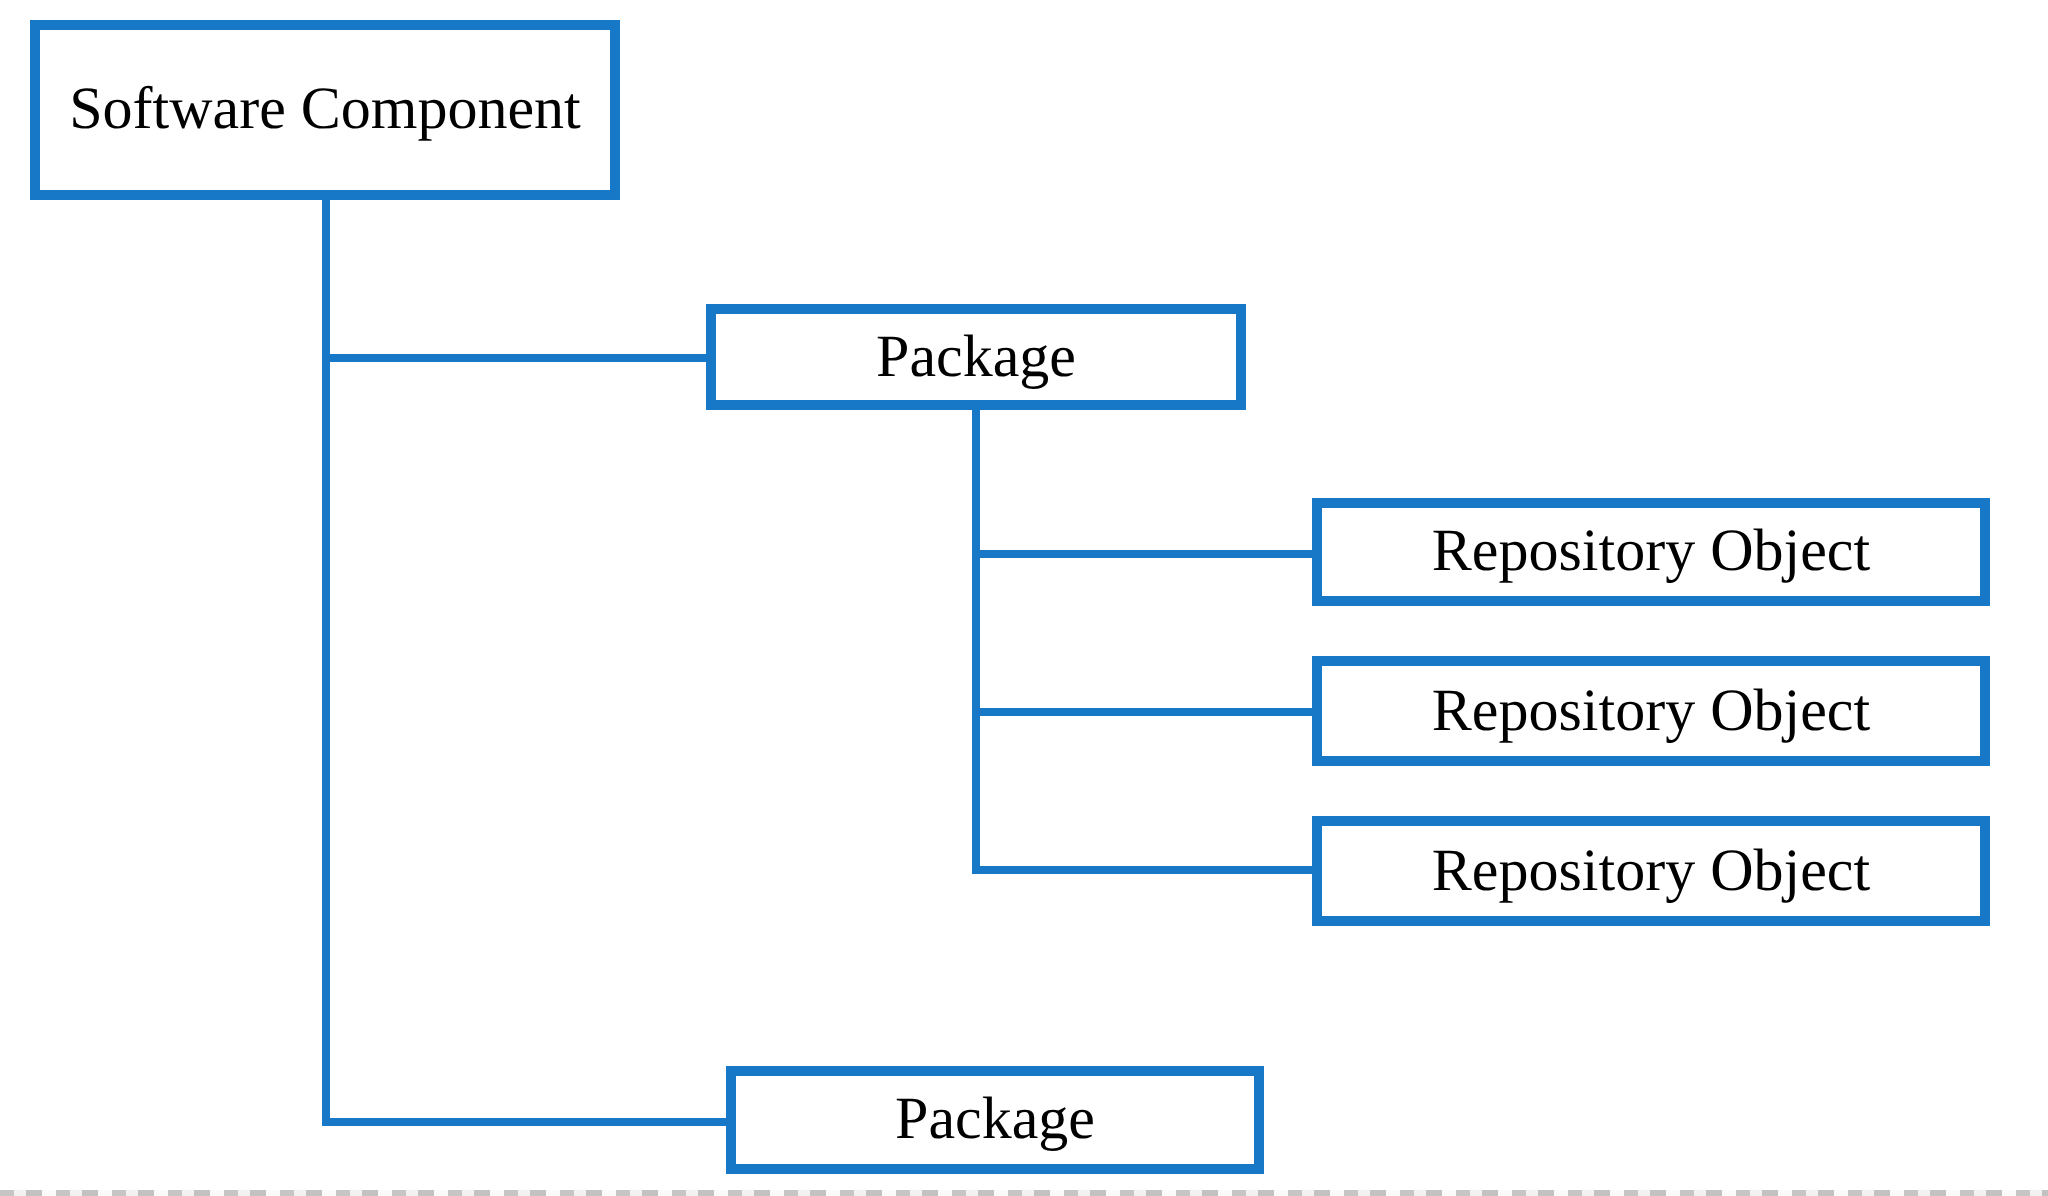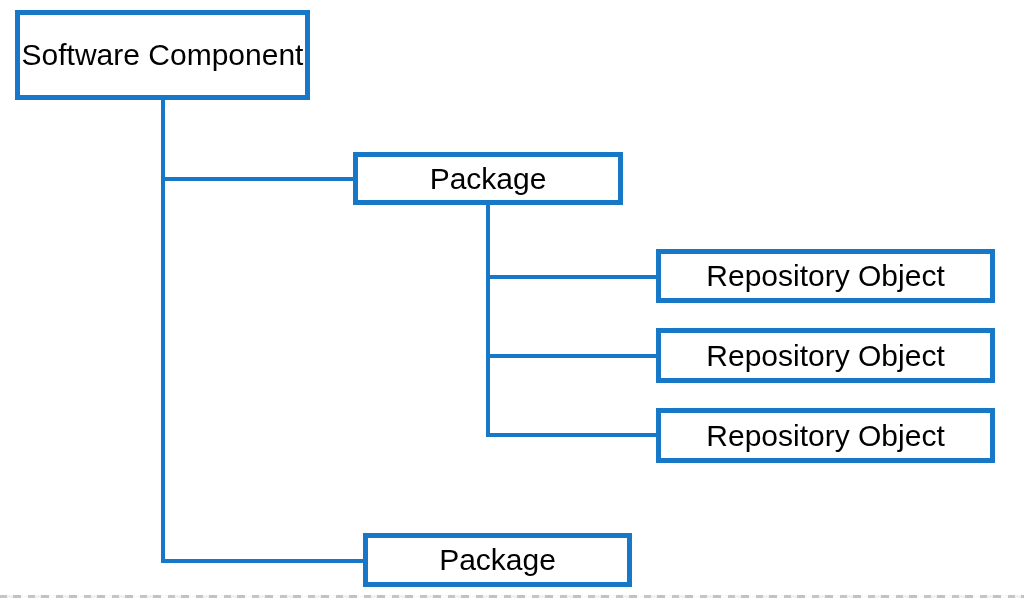--- a/index.html
+++ b/index.html
@@ -7,21 +7,21 @@
     --box-fill:#FFFFFF;
     --text:#000000;
   }
   html,body{margin:0;padding:0;background:#ffffff;}
   .canvas{
     position:relative;
     width:1024px;
     height:598px;
     background:#ffffff;
     overflow:hidden;
-    font-family:Liberation Sans, sans-serif;
+    font-family:Liberation Serif, serif;
   }
   
   .line{
     position:absolute;
     background:var(--blue);
   }
   .line.h{height:4px;}
   .line.v{width:4px;}
   #trunk-sc      {left:161px; top:100px; height:463px;}
   #branch-pkg-top{left:161px; top:177px; width:192px;}

